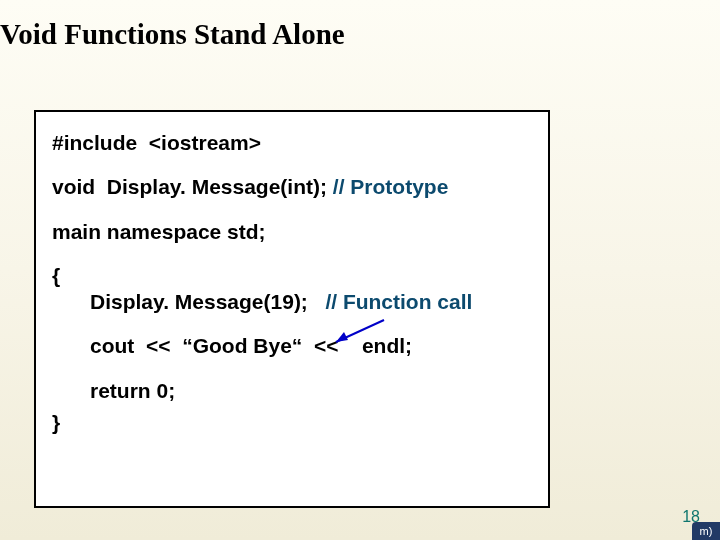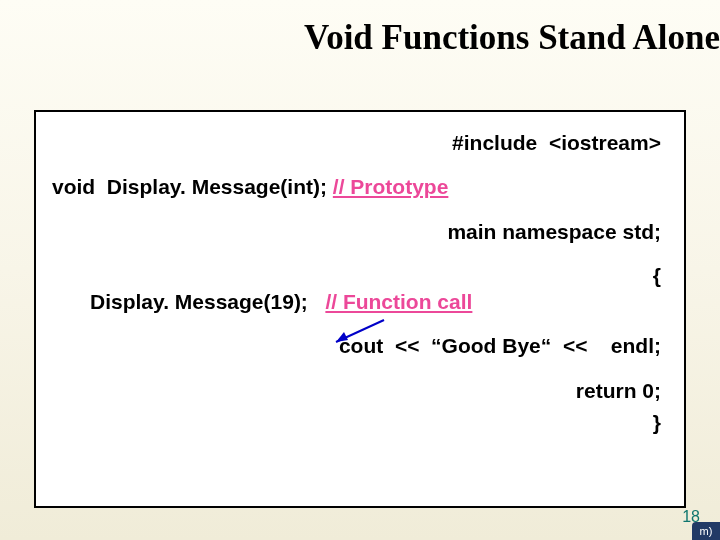--- a/index.html
+++ b/index.html
@@ -14,47 +14,46 @@
   }
   .slide {
     width: 720px;
     height: 540px;
     position: relative;
     box-sizing: border-box;
   }
   .title {
     font-family: "Times New Roman", Times, serif;
     font-weight: bold;
-    font-size: 35px;
-    text-align: right;
+    font-size: 29px;
+    text-align: left;
     color: #000;
     padding-top: 18px;
     padding-bottom: 10px;
   }
   .codebox {
     position: absolute;
     left: 34px;
     top: 110px;
-    width: 652px;
+    width: 516px;
     height: 398px;
     background: #ffffff;
     border: 2px solid #000;
     box-sizing: border-box;
-    padding: 18px 23px 10px 16px;
-    text-align: right;
+    padding: 18px 30px 10px 16px;
   }
   .line {
     font-family: Arial, Helvetica, sans-serif;
     font-weight: bold;
     font-size: 21px;
     color: #000;
     line-height: 1.25;
     white-space: pre;
   }
-  .blue { color: #ec4899; text-decoration: underline; }
+  .blue { color: #0c4a6e; }
   .gap { height: 18px; }
   .smallgap { height: 6px; }
   .indent { padding-left: 38px; }
   .row {
     display: flex;
     align-items: baseline;
   }
   .arrow {
     position: absolute;
     left: 292px;

